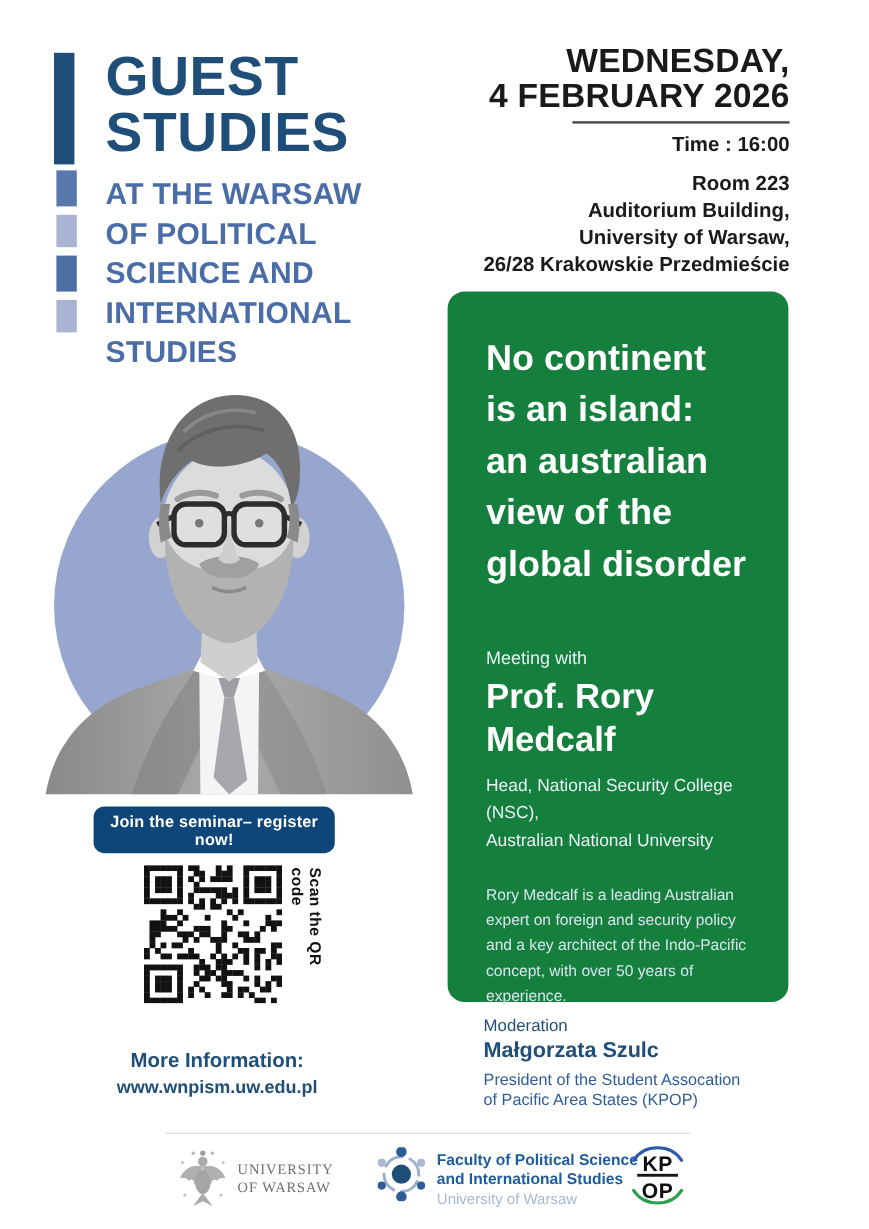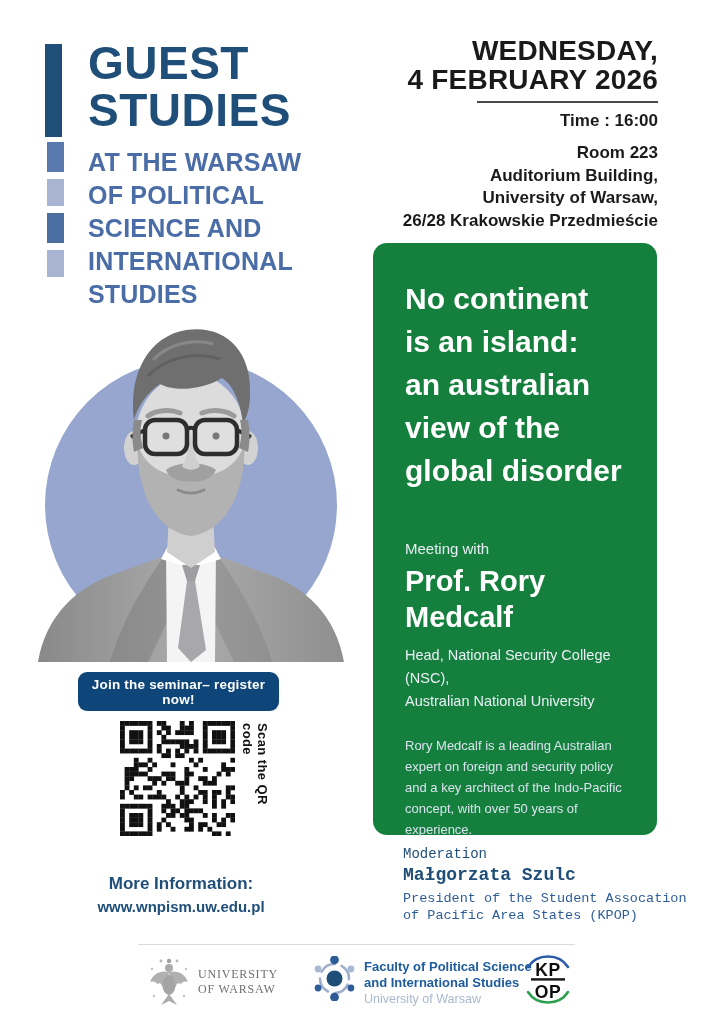--- a/index.html
+++ b/index.html
@@ -64,21 +64,21 @@
     font-size:13px; font-weight:700; color:#111111; letter-spacing:0.4px;
     display:flex; align-items:center;
   }
 
   
   .more-info { left:66px; top:874px; width:230px; text-align:center; color:#1F4E79; }
   .more-info .mi-label { font-size:17px; font-weight:700; }
   .more-info .mi-url { margin-top:4px; font-size:15px; font-weight:700; cursor:pointer; }
 
   
-  .moderation { left:403px; top:846px; color:#1F4E79;font-family:Liberation Mono, monospace; }
+  .moderation { left:403px; top:846px; color:#1F4E79; }
   .mod-label { font-size:14px; }
   .mod-name { margin-top:3px; font-size:18px; font-weight:700; }
   .mod-role { margin-top:5px; font-size:13.5px; line-height:17px; color:#2F5D9A; }
 
   
   .footer-divider { left:138px; top:944px; width:437px; height:1px; background:#DBDBDB; }
   .uw-logo { left:148px; top:956px; display:flex; align-items:center; }
   .uw-text { margin-left:8px; font-family:"Liberation Serif", serif; font-size:12px;
     line-height:15px; color:#707070; letter-spacing:0.8px; }
   .faculty-logo { left:312px; top:956px; display:flex; align-items:flex-start; }

